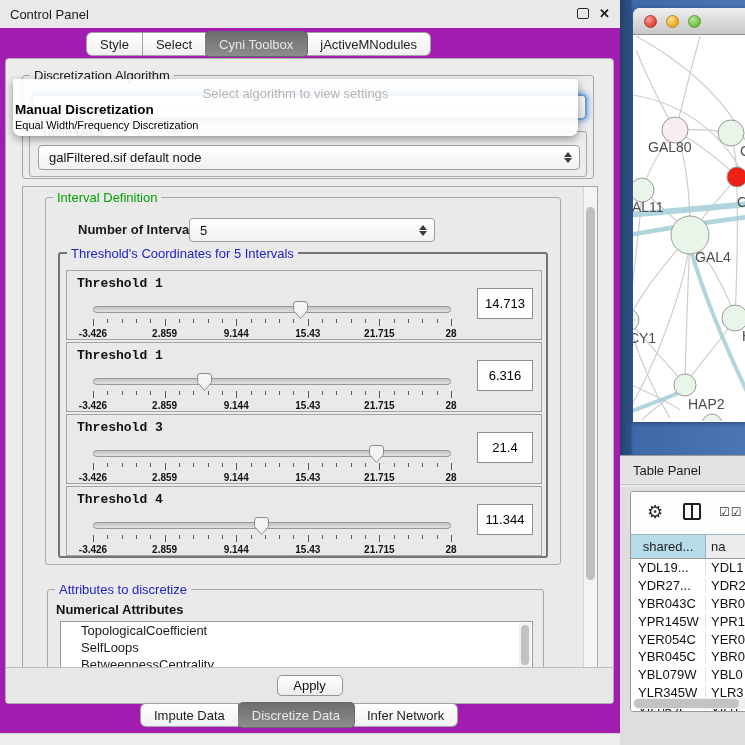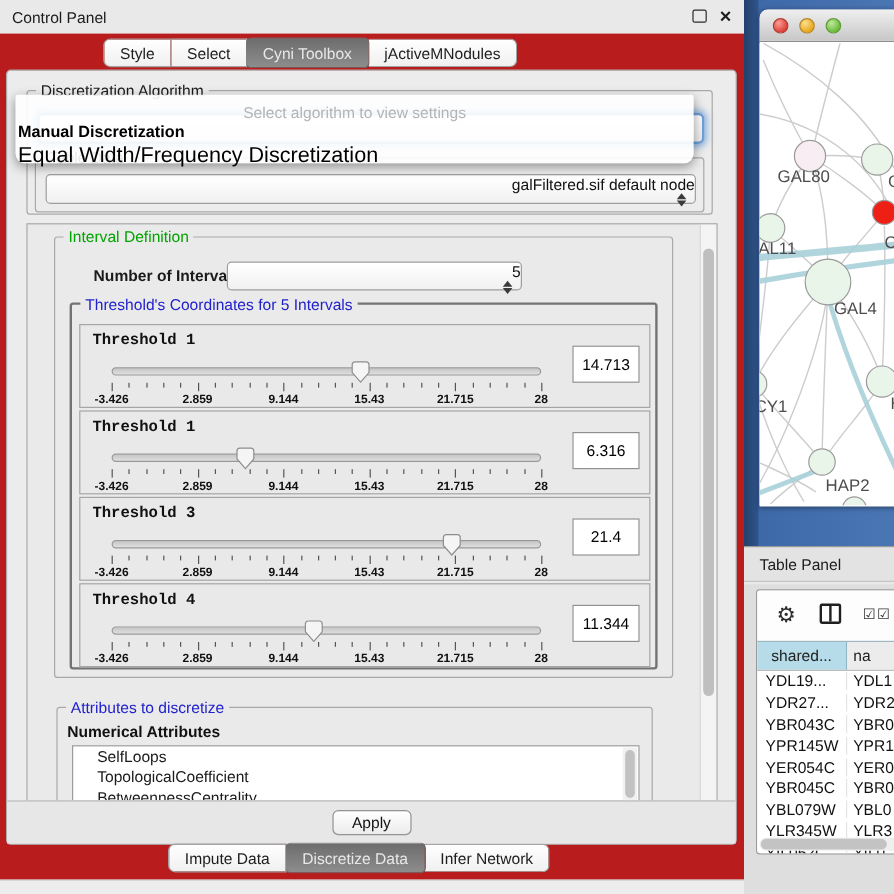--- a/index.html
+++ b/index.html
@@ -1,21 +1,21 @@
 <!DOCTYPE html>
 <html><head>
 <meta charset="utf-8">
 <style>
   * { margin:0; padding:0; box-sizing:border-box; }
   html,body { width:745px; height:745px; font-family:"Liberation Sans", sans-serif; font-size:13px; color:#1a1a1a; background:#e9e9e9; overflow:hidden; }
   .abs { position:absolute; }
   #stage { position:relative; width:745px; height:745px; }
 
   
-  #left-panel { left:0; top:0; width:620px; height:745px; background:#b91c1c; }
+  #left-panel { left:0; top:0; width:620px; height:745px; background:#a21caf; }
   #titlebar { left:0; top:0; width:620px; height:28px; background:#e9e9e9; }
   #titlebar .title { position:absolute; left:10px; top:7px; font-size:13px; color:#1c1c1c; }
   #float-icon { position:absolute; right:31px; top:8px; width:12px; height:11px; border:1.6px solid #2a2a2a; border-radius:2px; background:transparent; }
   #close-icon { position:absolute; right:10px; top:6px; font-size:13px; font-weight:bold; color:#1a1a1a; }
 
   .segstrip { position:absolute; display:flex; height:24px; }
   .seg { display:flex; align-items:center; padding:0 13px; background:linear-gradient(#ffffff,#f0f0f0); border:1px solid #a2a2a2; border-left:none; font-size:13px; color:#1d1d1d; white-space:nowrap; }
   .seg:first-child { border-left:1px solid #a2a2a2; border-radius:6px 0 0 6px; }
   .seg:last-child { border-radius:0 6px 6px 0; }
   .seg.sel { background:linear-gradient(#6d6d6d,#8d8d8d); color:#e8e8e8; border-color:#6a6a6a; border-radius:5px; margin:-1px -1px; padding:0 14px; z-index:2; }
@@ -26,21 +26,21 @@
 
   .groupbox { position:absolute; border:1px solid #a9a9a9; border-radius:3px; }
   .legend { position:absolute; top:-8px; left:7px; padding:0 4px; font-size:13px; background:#ececec; white-space:nowrap; }
   .legend.green { color:#00a400; }
   .legend.blue { color:#2222cc; }
 
   #algo-group { left:16px; top:16px; width:572px; height:104px; }
   #algo-combo { position:absolute; left:8px; top:18px; width:556px; height:26px; background:linear-gradient(#fdfdfd,#eaeaea); border:2px solid #6f9fd8; border-radius:5px; box-shadow:0 0 5px 2px rgba(110,160,220,0.75); }
   #tabledata-group { left:6px; top:55px; width:558px; height:46px; border:1px solid #a9a9a9; border-radius:3px; position:absolute; }
   #tabledata-group .legend { background:#ececec; color:#1a1a1a; }
-  .combo { position:absolute; background:linear-gradient(#ffffff,#f1f1f1); border:1px solid #9f9f9f; border-radius:4px; display:flex; align-items:flex-end;flex-direction:column; }
+  .combo { position:absolute; background:linear-gradient(#ffffff,#f1f1f1); border:1px solid #9f9f9f; border-radius:4px; display:flex; align-items:center; }
   .combo .cv { padding-left:10px; font-size:13px; color:#111; flex:1; }
   .stepper { width:14px; display:flex; flex-direction:column; align-items:center; justify-content:center; gap:1px; margin-right:4px; }
   .stepper .up { width:0;height:0;border-left:4px solid transparent;border-right:4px solid transparent;border-bottom:5px solid #3b3b3b; }
   .stepper .dn { width:0;height:0;border-left:4px solid transparent;border-right:4px solid transparent;border-top:5px solid #3b3b3b; }
   #tabledata-combo { left:8px; top:13px; width:542px; height:25px; }
 
   #scroll-panel { left:16px; top:127px; width:576px; height:482px; border:1px solid #a9a9a9; background:#eaeaea; overflow:hidden; }
   #vscroll { position:absolute; right:0; top:0; width:14px; height:480px; background:#f4f4f4; border-left:1px solid #d5d5d5; }
   #vscroll .thumb { position:absolute; left:2px; top:20px; width:9px; height:373px; background:#bfbfbf; border-radius:5px; }
 
@@ -75,21 +75,21 @@
 
   #footer { position:absolute; left:0; top:608px; width:607px; height:36px; background:#e7e7e7; border-top:1px solid #bdbdbd; }
   #apply-btn { position:absolute; left:50%; transform:translateX(-50%); top:7px; width:66px; height:21px; background:linear-gradient(#ffffff,#ececec); border:1px solid #949494; border-radius:5px; font-size:13px; color:#111; display:flex; align-items:center; justify-content:center; }
 
   #bottom-strip { left:0; top:733px; width:620px; height:12px; background:#ededed; border-top:1px solid #d2d2d2; }
 
   
   #algo-popup { left:13px; top:79px; width:565px; height:57px; background:rgba(255,255,255,0.9); border-radius:2px 2px 8px 8px; box-shadow:0 3px 9px rgba(0,0,0,0.38); z-index:30; }
   #algo-popup .ph { position:absolute; left:0; top:7px; width:100%; text-align:center; color:#b4b4b4; font-size:13px; }
   #algo-popup .opt1 { position:absolute; left:2px; top:23px; font-weight:bold; color:#000; font-size:13.5px; }
-  #algo-popup .opt2 { position:absolute; left:2px; top:40px; color:#000; font-size:18px; }
+  #algo-popup .opt2 { position:absolute; left:2px; top:40px; color:#000; font-size:11px; }
 
   
   #right-region { left:620px; top:0; width:125px; height:745px; }
   #net-frame { position:absolute; left:0; top:0; width:125px; height:455px; background:linear-gradient(90deg,#24416b 0px,#2e5288 11px,#3e69a8 13px,#4a76b4 125px); overflow:hidden; }
   #mac-window { position:absolute; left:13px; top:8px; width:140px; height:414px; background:#fff; border-radius:7px 7px 0 0; box-shadow:0 1px 4px rgba(0,0,0,0.4); }
   #mac-titlebar { position:absolute; left:0; top:0; width:100%; height:27px; background:linear-gradient(#efefef,#c7c7c7); border-bottom:1px solid #8f8f8f; border-radius:7px 7px 0 0; }
   .light { position:absolute; top:7px; width:13px; height:13px; border-radius:50%; }
   .light.red { left:11px; background:radial-gradient(circle at 35% 30%, #f99d94, #dd4338 70%); border:1px solid #b33b30; }
   .light.yellow { left:33px; background:radial-gradient(circle at 35% 30%, #fbe08e, #e8a820 70%); border:1px solid #b9851c; }
   .light.green { left:55px; background:radial-gradient(circle at 35% 30%, #c0e79c, #6cbc3e 70%); border:1px solid #5d9b36; }
@@ -359,22 +359,22 @@
                 </div>
               </div>
           </div>
         </div>
 
         <div id="attr-group" class="groupbox">
           <span class="legend blue">Attributes to discretize</span>
           <span id="attr-title">Numerical Attributes</span>
           <div id="attr-list">
             <div id="attr-items">
+                <div class="attr-item">TopologicalCoefficient</div>
                 <div class="attr-item">SelfLoops</div>
-                <div class="attr-item">TopologicalCoefficient</div>
                 <div class="attr-item">BetweennessCentrality</div>
               </div>
             <div id="attr-scroll">
                 <div class="thumb"></div>
               </div>
           </div>
         </div>
 
         <div id="vscroll">
           <div class="thumb"></div>

